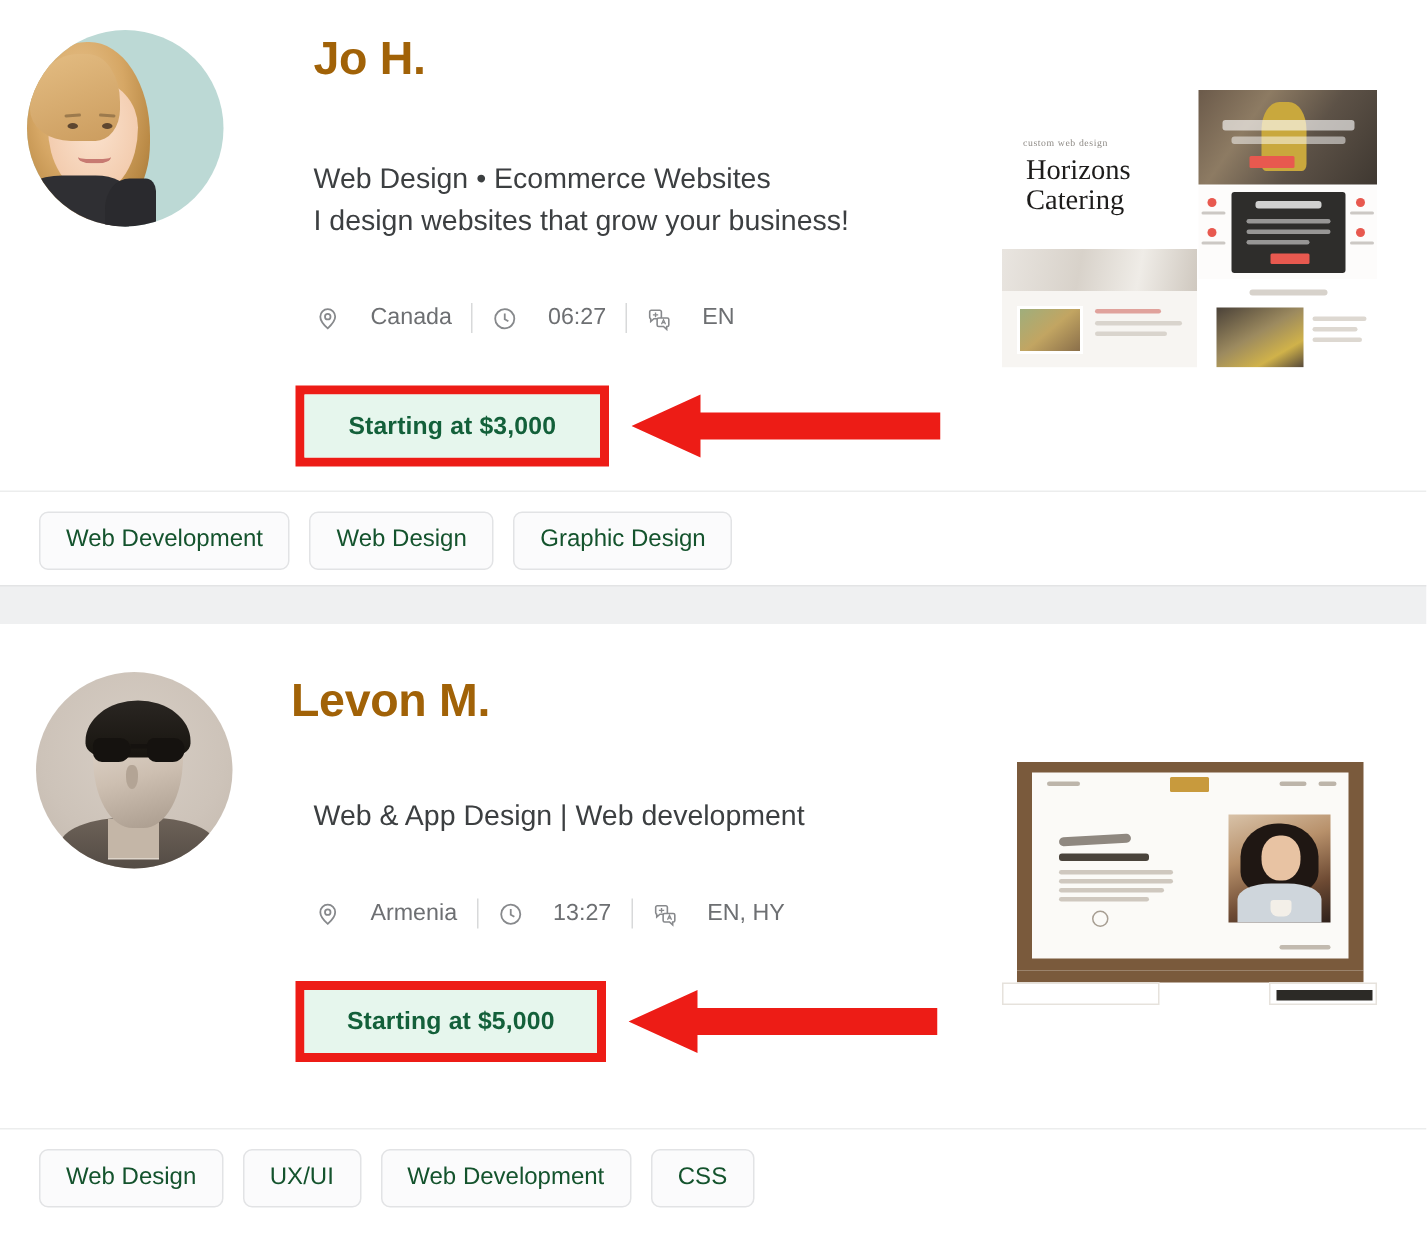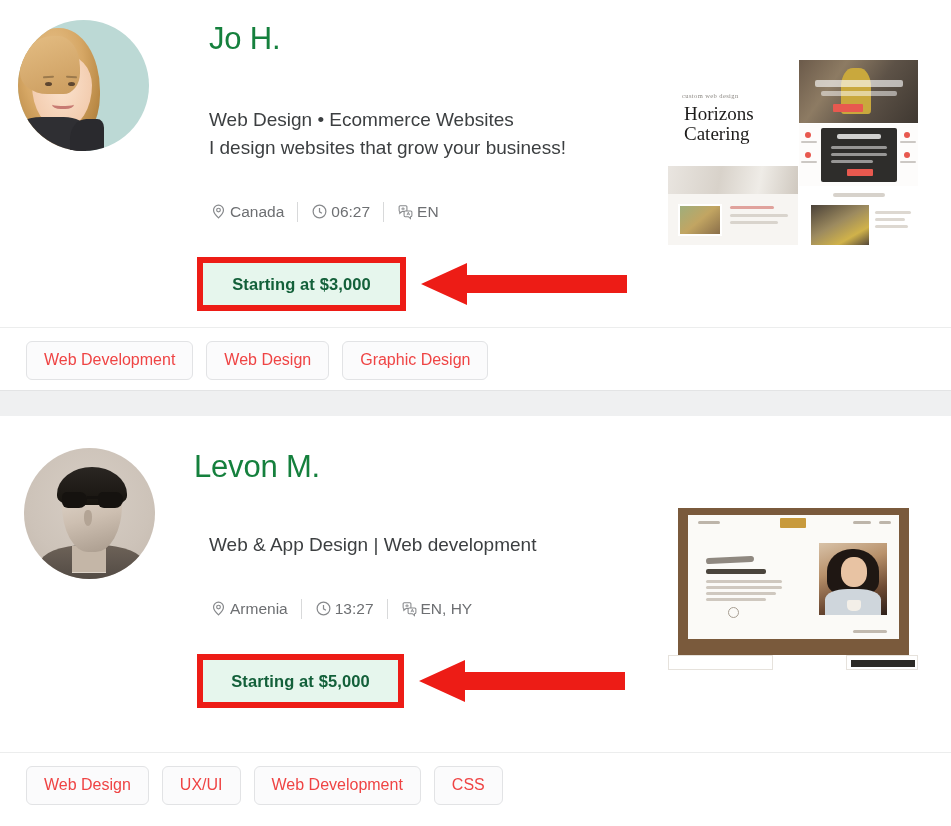--- a/index.html
+++ b/index.html
@@ -100,31 +100,31 @@
     border-radius: 44% 44% 0 0;
   }
   .av2 .collar {
     position:absolute; left:48px; bottom:6px; width:34px; height:26px;
     background:#ddd4c9; border-radius: 50% 50% 0 0;
   }
 
   
   .info { position:absolute; }
   .name {
-    font-size: 31px; font-weight: 400; color: #15803d;
+    font-size: 31px; font-weight: 700; color: #a16207;
     letter-spacing: -0.2px; line-height: 1.1;
   }
   .tagline {
     font-size: 19px; color: #3c3f41; line-height: 1.45; font-weight: 400;
   }
   .meta {
     display:flex; align-items:center; gap:0px;
     font-size: 15.5px; color: #6d6f72;
   }
-  .meta-item { display:flex; align-items:flex-start; gap:3px; white-space:nowrap; }
+  .meta-item { display:flex; align-items:flex-end; gap:20px; white-space:nowrap; }
   .meta-sep { width:1px; height:20px; background:#d8d9da; margin:0 13px; }
   .meta-icon { display:inline-flex; width:17px; height:17px; flex:0 0 17px; }
   .meta-icon svg { width:17px; height:17px; display:block; }
 
   
   .price-hl {
     position:absolute;
     border: 6px solid #ed1c16;
     background: #ed1c16;
     padding: 0;
@@ -143,21 +143,21 @@
   .arrow svg { display:block; }
 
   
   .tags-row {
     position:absolute; display:flex; align-items:center; gap:13px;
   }
   .tag {
     border:1px solid #e2e3e5;
     border-radius:6px;
     background:#fbfbfc;
-    color:#ef4444;
+    color:#14532d;
     font-size:16px;
     padding: 9px 17px 10px;
     white-space:nowrap;
     line-height:1.15;
   }
 
   .divider { position:absolute; left:0; width:951px; height:1px; background:#eceded; }
   .gap-band { position:absolute; left:0; width:951px; background:#eff0f1; }
   .gap-band .gb-top { width:100%; height:1px; background:#e3e4e5; }
 

